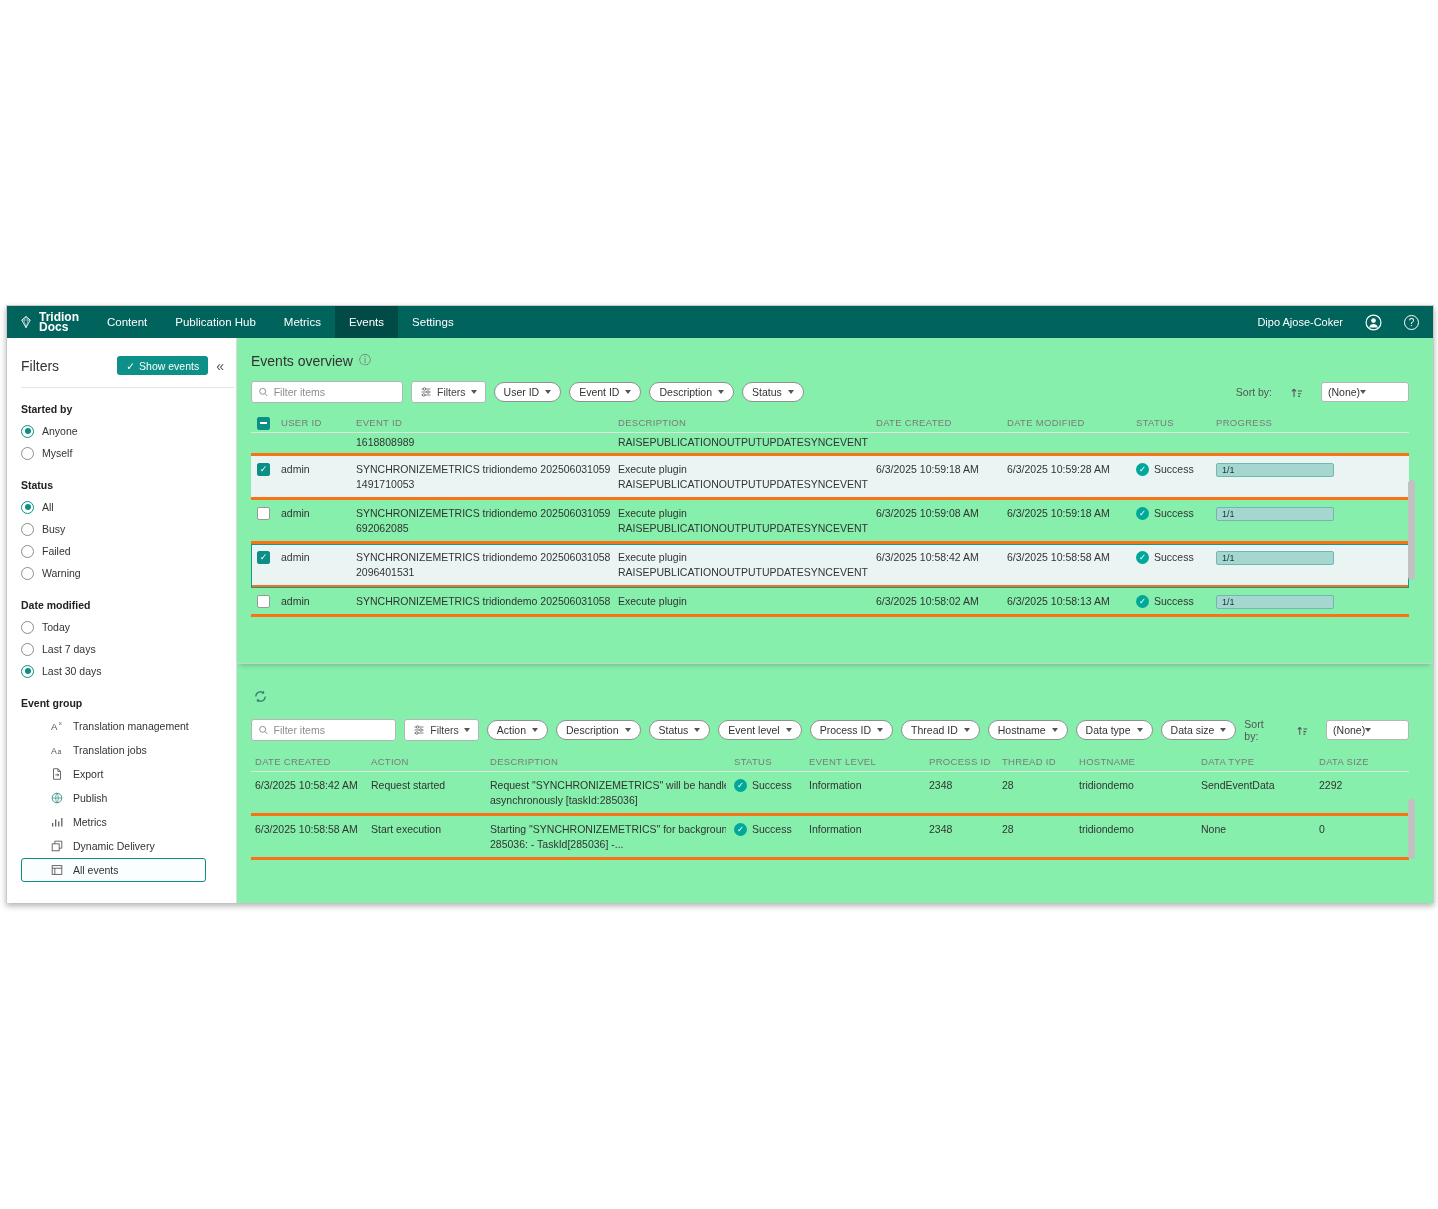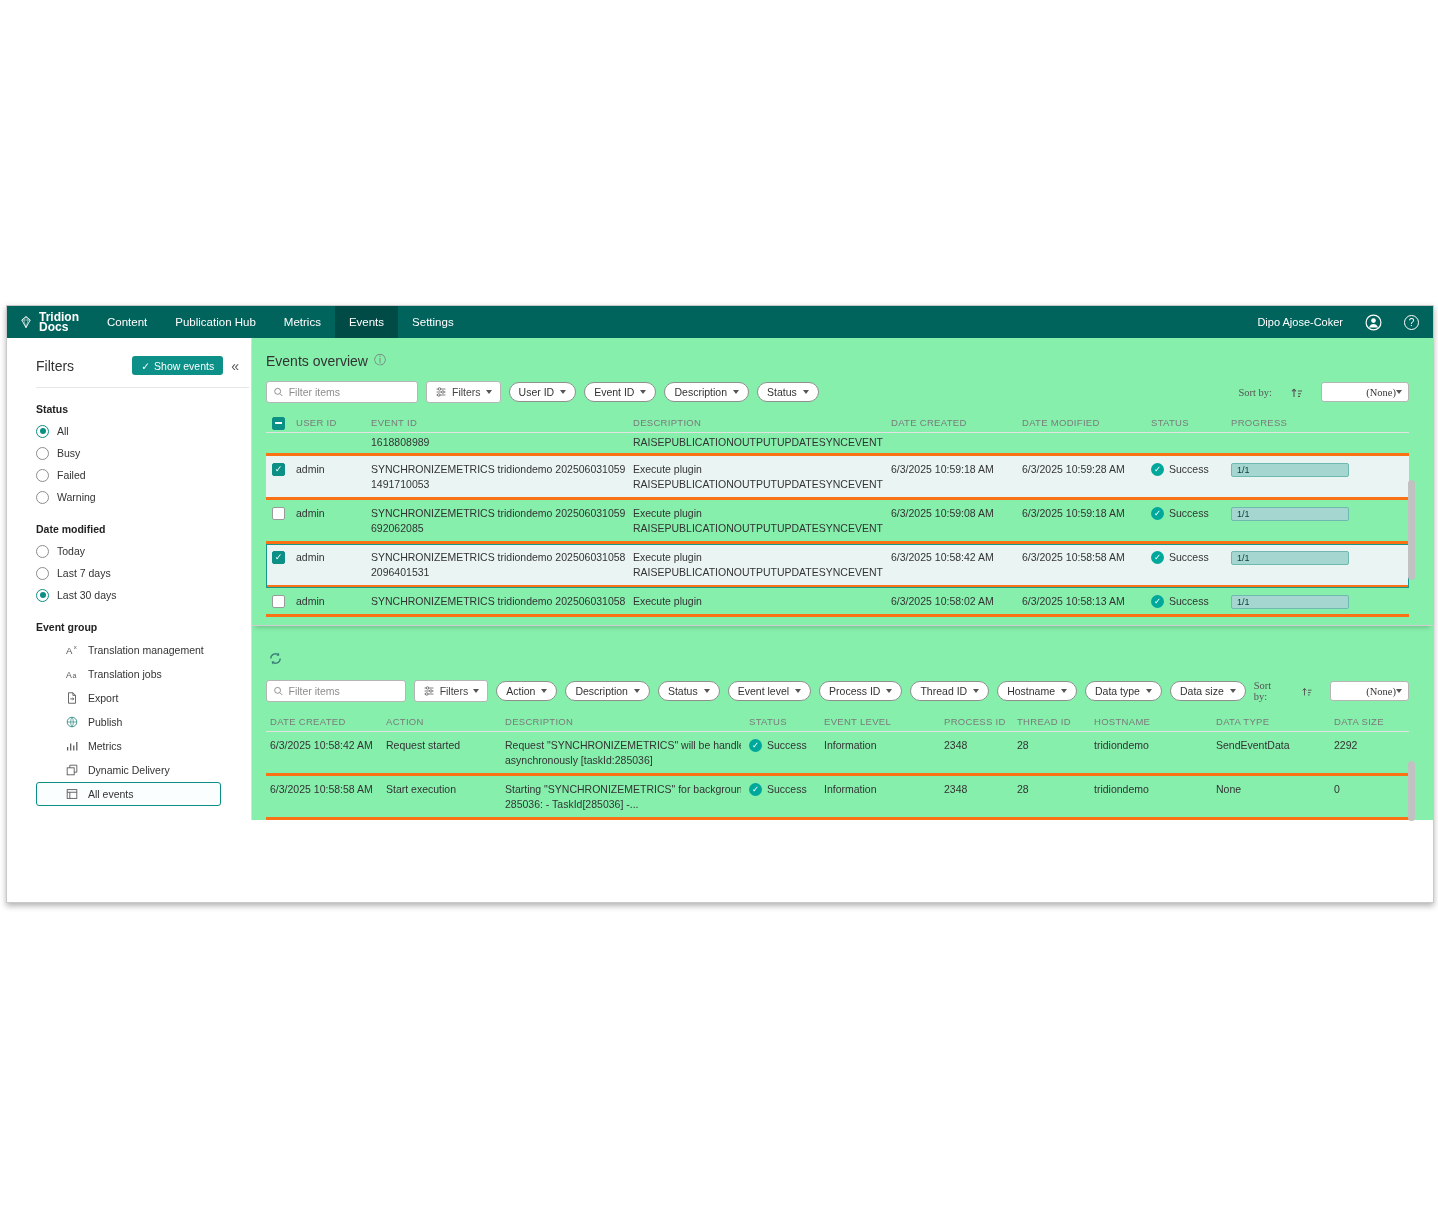--- a/index.html
+++ b/index.html
@@ -10,21 +10,21 @@
   
   .topnav { height:32px; background:#00635C; display:flex; align-items:stretch; color:#fff; }
   .brand { display:flex; align-items:center; gap:6px; padding:0 14px 0 12px; }
   .brand-text { font-size:12px; font-weight:bold; line-height:10.5px; }
   .nav-item { display:flex; align-items:center; padding:0 14px; font-size:11.5px; color:#fff; cursor:pointer; text-decoration:none; }
   .nav-item.active { background:#014B46; }
   .nav-right { margin-left:auto; display:flex; align-items:center; gap:22px; padding-right:14px; font-size:11px; }
   .help-icon { width:15px; height:15px; border:1.2px solid #fff; border-radius:50%; display:flex; align-items:center; justify-content:center; font-size:10px; }
 
   
-  .appbody { display:flex; height:482px;margin-left:15px; }
+  .appbody { display:flex; height:565px; }
   .sidebar { width:230px; border-right:1px solid #ddd; padding:18px 0 0 14px; position:relative; background:#fff; }
   .main { flex:1; min-width:0; display:flex; flex-direction:column; background:#86efac; }
 
   
   .side-head { display:flex; align-items:center; gap:8px; padding-right:10px; padding-bottom:12px; border-bottom:1px solid #e6e6e6; margin-right:2px; }
   .filters-title { font-size:14px; color:#333; }
   .show-events-btn { margin-left:auto; background:#0C9087; color:#fff; border:none; border-radius:3px; height:19px;
                      font-size:10.5px; display:flex; align-items:center; gap:4px; padding:0 9px; cursor:pointer; font-family:inherit; }
   .collapse { font-size:14px; color:#555; cursor:pointer; line-height:1; }
   .fgroup { margin-top:15px; }
@@ -51,23 +51,23 @@
 
   .filter-row { margin-top:12px; display:flex; align-items:center; gap:8px; padding-right:24px; }
   .searchbox { width:152px; height:22px; border:1px solid #b5b5b5; border-radius:3px; display:flex; align-items:center; gap:5px; padding:0 6px; background:#fff; }
   .searchbox input { border:none; outline:none; width:100%; font-size:10.5px; color:#333; font-family:inherit; }
   .searchbox input::placeholder { color:#8d8d8d; }
   .filters-btn { display:flex; align-items:center; gap:5px; border:1px solid #b5b5b5; border-radius:3px; background:#fff;
                  height:22px; padding:0 8px; font-size:10.5px; color:#444; cursor:pointer; font-family:inherit; }
   .pill { display:flex; align-items:center; gap:6px; border:1px solid #8f8f8f; border-radius:10px; height:20px; padding:0 9px;
           font-size:10.5px; color:#333; cursor:pointer; background:#fff; white-space:nowrap; }
   .caret { width:0; height:0; border-left:3.5px solid transparent; border-right:3.5px solid transparent; border-top:4px solid #555; }
-  .sort-group { margin-left:auto; display:flex; align-items:center; gap:18px; font-size:10.5px; color:#555;font-family:Liberation Serif, serif; }
+  .sort-group { margin-left:auto; display:flex; align-items:center; gap:18px; font-size:10.5px; color:#555; }
   .sort-select { width:88px; height:20px; border:1px solid #b5b5b5; border-radius:3px; display:flex; align-items:center;
-                 justify-content:flex-end; padding:0 6px; font-size:10.5px; color:#333; cursor:pointer; background:#fff; }
+                 justify-content:flex-start; padding:0 6px; font-size:10.5px; color:#333; cursor:pointer; background:#fff; }
 
   
   .tbl { margin-top:10px; margin-right:24px; }
   .trow { display:flex; align-items:flex-start; }
   .thead { height:20px; align-items:center; border-bottom:1px solid #e3e3e3; font-size:9.5px; color:#7a7a7a; letter-spacing:.3px; }
   .tbody { overflow:hidden; }
   .ov-body { height:190px; }
   .row { border-bottom:3px solid #f97316; padding:6px 0 5px; font-size:10.5px; color:#333; cursor:pointer; }
   .row .l1,.row .l2 { line-height:15px; white-space:nowrap; overflow:hidden; }
   .row.checked { background:#EAF5F3; }
@@ -139,20 +139,31 @@
     <aside class="sidebar">
       <div class="side-head">
         <span class="filters-title">Filters</span>
         <button class="show-events-btn">
           <span>✓</span>
           <span>Show events</span>
         </button>
         <span class="collapse">«</span>
       </div>
 
+      <div class="fgroup">
+        <div class="fgroup-label">Started by</div>
+        <label class="radio-row">
+          <span class="radio sel"></span>
+          <span>Anyone</span>
+        </label>
+        <label class="radio-row">
+          <span class="radio"></span>
+          <span>Myself</span>
+        </label>
+      </div>
 
       <div class="fgroup">
         <div class="fgroup-label">Status</div>
         <label class="radio-row">
           <span class="radio sel"></span>
           <span>All</span>
         </label>
         <label class="radio-row">
           <span class="radio"></span>
           <span>Busy</span>

